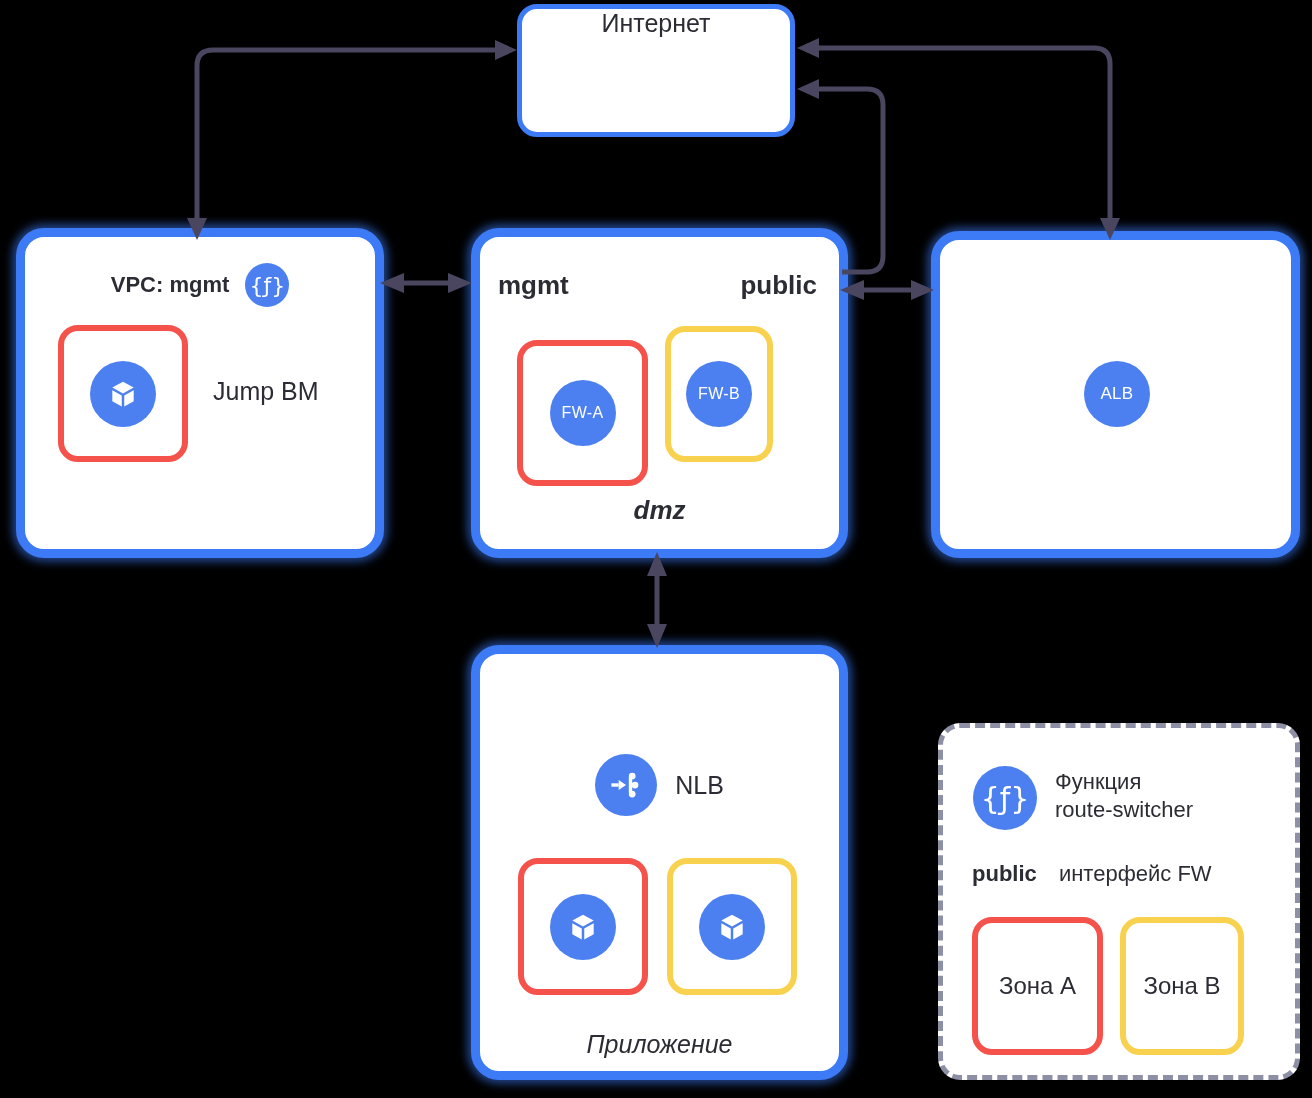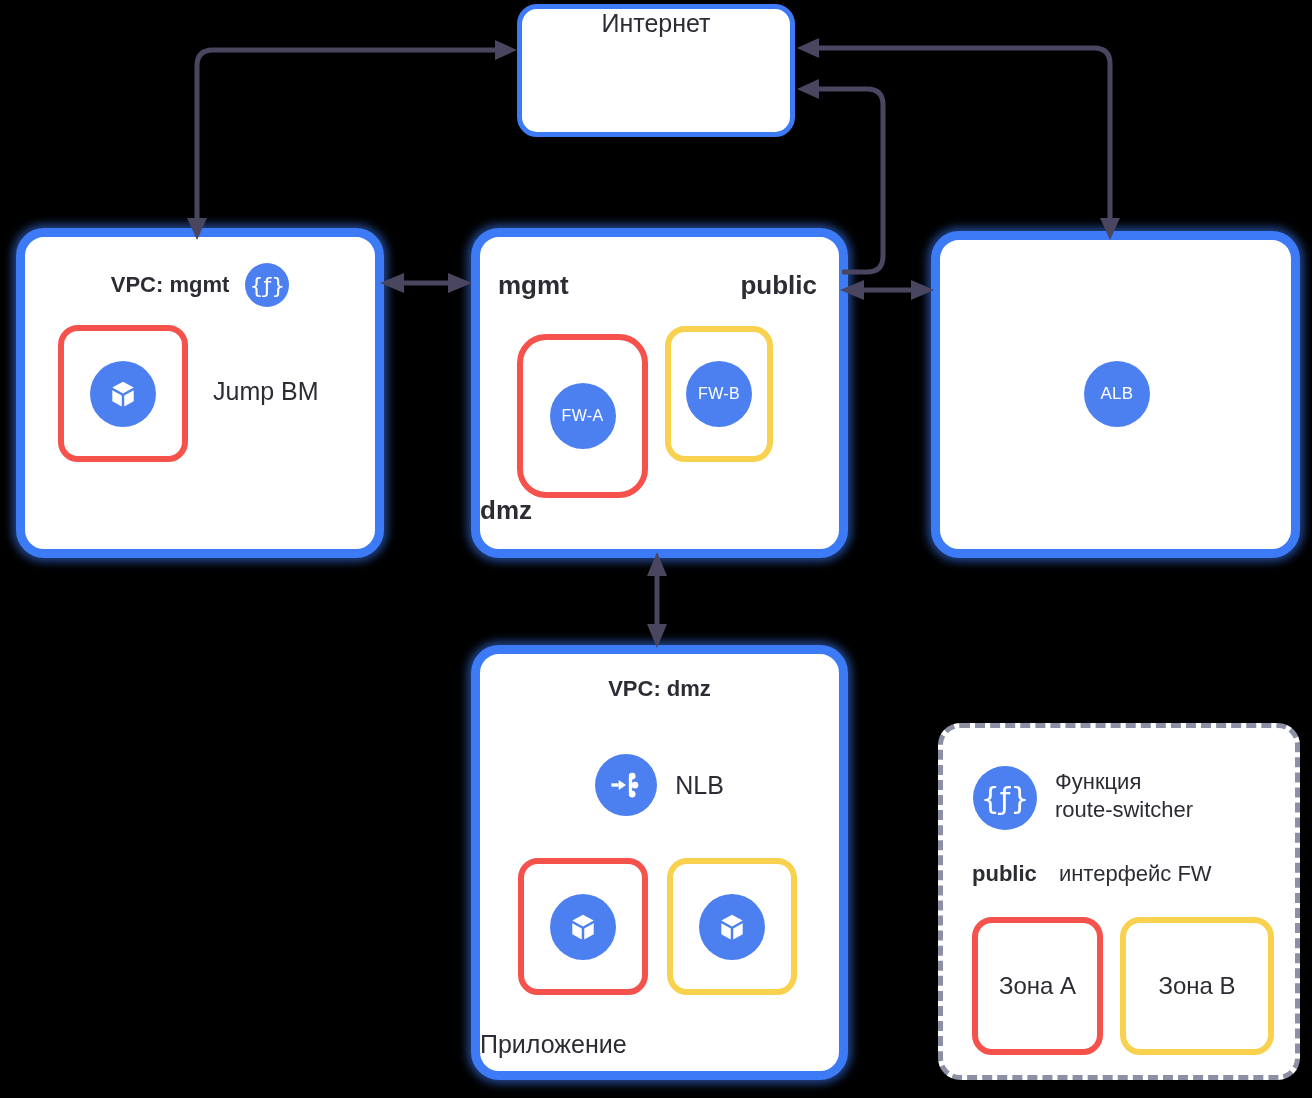--- a/index.html
+++ b/index.html
@@ -13,21 +13,21 @@
 
   
   .plainbox{position:absolute;background:var(--box-bg);border:5px solid var(--blue);
     border-radius:20px;display:flex;justify-content:center;}
   .vpc{position:absolute;background:var(--box-bg);border:9px solid var(--blue);
     border-radius:28px;box-shadow:0 0 9px 4px rgba(61,122,245,.55);}
   .vpc-header{position:absolute;left:0;right:0;display:flex;align-items:center;
     justify-content:center;gap:16px;}
   .vpc-title{font-size:22px;font-weight:700;}
   .corner-label{position:absolute;font-size:26px;font-weight:700;}
-  .center-label{position:absolute;left:0;right:0;text-align:left;}
+  .center-label{position:absolute;left:0;right:0;text-align:center;font-style:italic;}
   .bold{font-weight:700;}
 
   .card{position:absolute;background:var(--box-bg);border-radius:20px;
     display:flex;align-items:center;justify-content:center;}
   .card.red{border:6px solid var(--red);}
   .card.yellow{border:6px solid var(--yellow);}
 
   .badge{border-radius:50%;background:var(--blue-fill);color:#fff;
     display:flex;align-items:center;justify-content:center;}
   .badge.b66{width:66px;height:66px;font-size:16px;letter-spacing:.3px;}
@@ -69,37 +69,34 @@
           <polygon points="25.5,12.6 17.1,17.3 17.1,27.2 25.5,22.5" fill="#fff"></polygon>
         </svg>
       </span>
     </div>
     <span class="node-label" style="position:absolute;left:188px;top:140px;">Jump BM</span>
   </div>
 
   <div class="vpc" style="left:471px;top:228px;width:377px;height:330px;">
     <span class="corner-label" style="left:18px;top:33px;">mgmt</span>
     <span class="corner-label" style="right:22px;top:33px;">public</span>
-    <div class="card red" style="left:37px;top:97px;width:131px;height:164px;border-radius:29px;">
+    <div class="card red" style="left:37px;top:103px;width:131px;height:146px;">
       <span class="badge b66">FW-A</span>
     </div>
     <div class="card yellow" style="left:185px;top:89px;width:108px;height:136px;">
       <span class="badge b66">FW-B</span>
     </div>
     <span class="center-label corner-label" style="top:258px;">dmz</span>
   </div>
 
   <div class="vpc" style="left:931px;top:231px;width:369px;height:327px;">
     <span class="badge b66" style="position:absolute;left:144px;top:121px;font-size:17px;">ALB</span>
   </div>
 
   <div class="vpc" style="left:471px;top:645px;width:377px;height:435px;">
-    <div class="vpc-header" style="top:22px;height:26px;">
-      <span class="vpc-title">VPC: dmz</span>
-    </div>
     <div class="vpc-header" style="top:100px;height:62px;gap:18px;">
       <span class="badge" style="width:62px;height:62px;">
         <svg width="36" height="36" viewBox="0 0 32 32">
           <line x1="3" y1="16" x2="9.5" y2="16" stroke="#fff" stroke-width="3"></line>
           <polygon points="9.5,11.5 9.5,20.5 16,16" fill="#fff"></polygon>
           <line x1="20" y1="9" x2="20" y2="23" stroke="#fff" stroke-width="3"></line>
           <circle cx="21.5" cy="8" r="3" fill="#fff"></circle>
           <circle cx="24" cy="16" r="3" fill="#fff"></circle>
           <circle cx="21.5" cy="24" r="3" fill="#fff"></circle>
         </svg>
@@ -135,21 +132,21 @@
       <span class="bold">public</span>
       <span style="margin-left:16px;">интерфейс FW</span>
     </div>
     <div class="legend-text" style="position:absolute;left:112px;top:40px;">
       <div>Функция</div>
       <div>route-switcher</div>
     </div>
     <div class="card red" style="left:29px;top:189px;width:131px;height:138px;">
       <span style="font-size:24px;">Зона A</span>
     </div>
-    <div class="card yellow" style="left:177px;top:189px;width:154px;height:138px;">
+    <div class="card yellow" style="left:177px;top:189px;width:124px;height:138px;">
       <span style="font-size:24px;">Зона B</span>
     </div>
   </div>
 
   <svg class="arrows" width="1312" height="1098" viewBox="0 0 1312 1098">
 
     <g>
       <path d="M 197 220 V 66 Q 197 50 213 50 H 496"></path>
       <polygon points="187,218 207,218 197,240"></polygon>
       <polygon points="495,40 495,60 517,50"></polygon>

